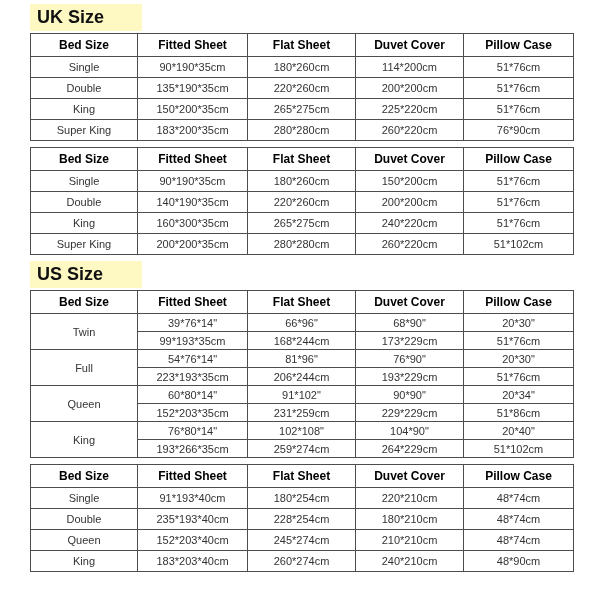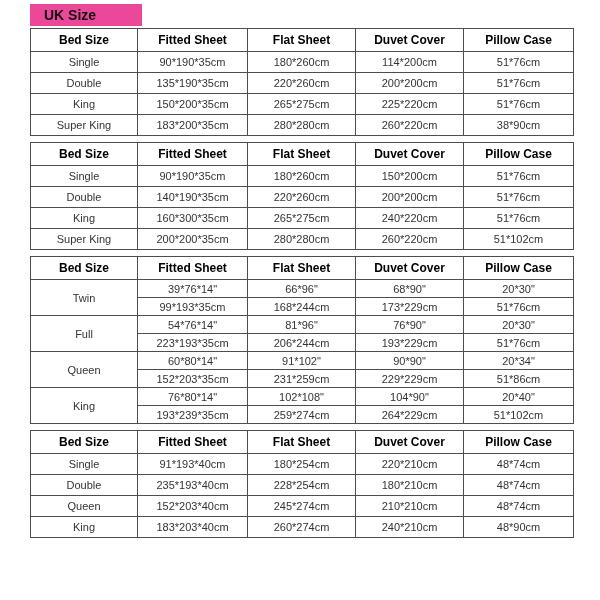--- a/index.html
+++ b/index.html
@@ -7,25 +7,25 @@
     margin: 0; padding: 0;
     width: 600px; height: 600px;
     background: #ffffff;
     font-family: "Liberation Sans", sans-serif;
     overflow: hidden;
   }
   .wrap { padding: 4px 0 0 30px; }
   .section { margin-bottom: 6px; }
   .section-title {
     display: inline-block;
-    background: #ec4899;
+    background: #fef9c3;
     color: #111111;
-    font-size: 14px;
+    font-size: 18px;
     font-weight: bold;
-    padding: 3px 10px 3px 14px;
+    padding: 3px 10px 3px 7px;
     min-width: 112px;
     margin-bottom: 2px;
   }
   table.size-table {
     border-collapse: collapse;
     table-layout: fixed;
     width: 543px;
   }
   table.size-table th, table.size-table td {
     border: 1px solid #4d4d4d;
@@ -96,21 +96,21 @@
             <td>150*200*35cm</td>
             <td>265*275cm</td>
             <td>225*220cm</td>
             <td>51*76cm</td>
           </tr>
           <tr>
             <td rowspan="1">Super King</td>
             <td>183*200*35cm</td>
             <td>280*280cm</td>
             <td>260*220cm</td>
-            <td>38*90cm</td>
+            <td>76*90cm</td>
           </tr>
         </tbody>
       </table>
   </div>
 
   <div class="section">
     <table class="size-table">
         <colgroup>
           <col class="c-bed">
           <col class="c-fit">
@@ -154,20 +154,21 @@
             <td>200*200*35cm</td>
             <td>280*280cm</td>
             <td>260*220cm</td>
             <td>51*102cm</td>
           </tr>
         </tbody>
       </table>
   </div>
 
   <div class="section compact">
+    <div class="section-title">US Size</div>
     <table class="size-table">
         <colgroup>
           <col class="c-bed">
           <col class="c-fit">
           <col class="c-flat">
           <col class="c-duvet">
           <col class="c-pill">
         </colgroup>
         <thead>
           <tr>
@@ -219,21 +220,21 @@
             <td>51*86cm</td>
           </tr>
           <tr>
             <td rowspan="2">King</td>
             <td>76*80*14"</td>
             <td>102*108"</td>
             <td>104*90"</td>
             <td>20*40"</td>
           </tr>
           <tr>
-            <td>193*239*35cm</td>
+            <td>193*266*35cm</td>
             <td>259*274cm</td>
             <td>264*229cm</td>
             <td>51*102cm</td>
           </tr>
         </tbody>
       </table>
   </div>
 
   <div class="section">
     <table class="size-table">

